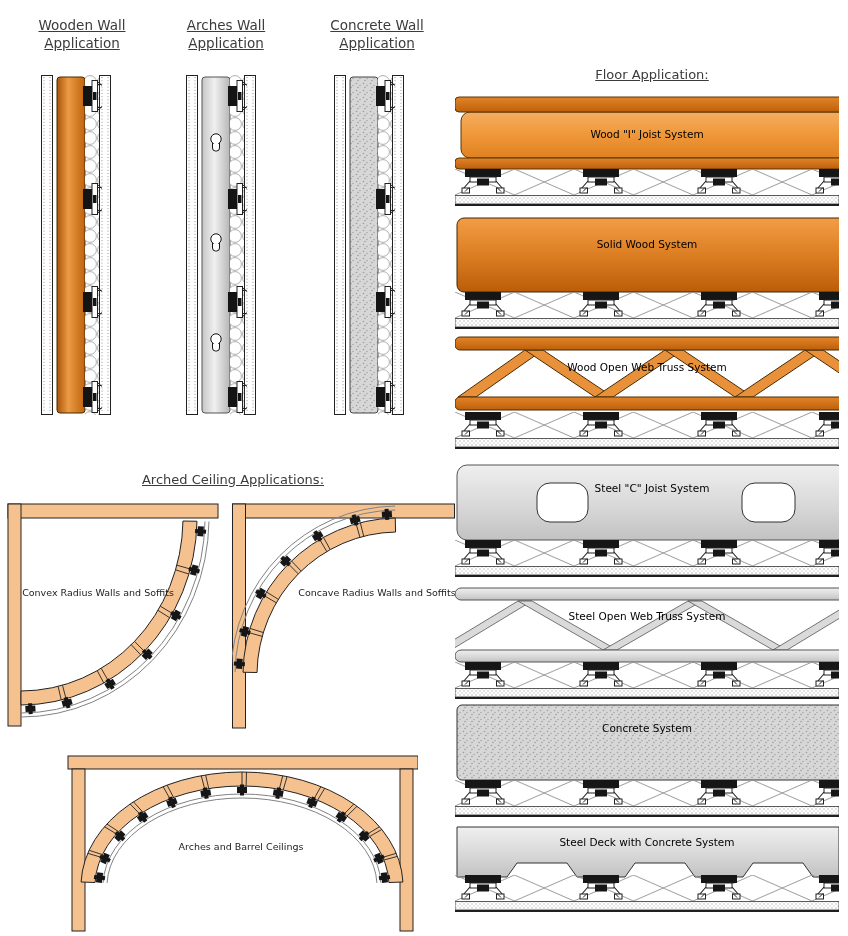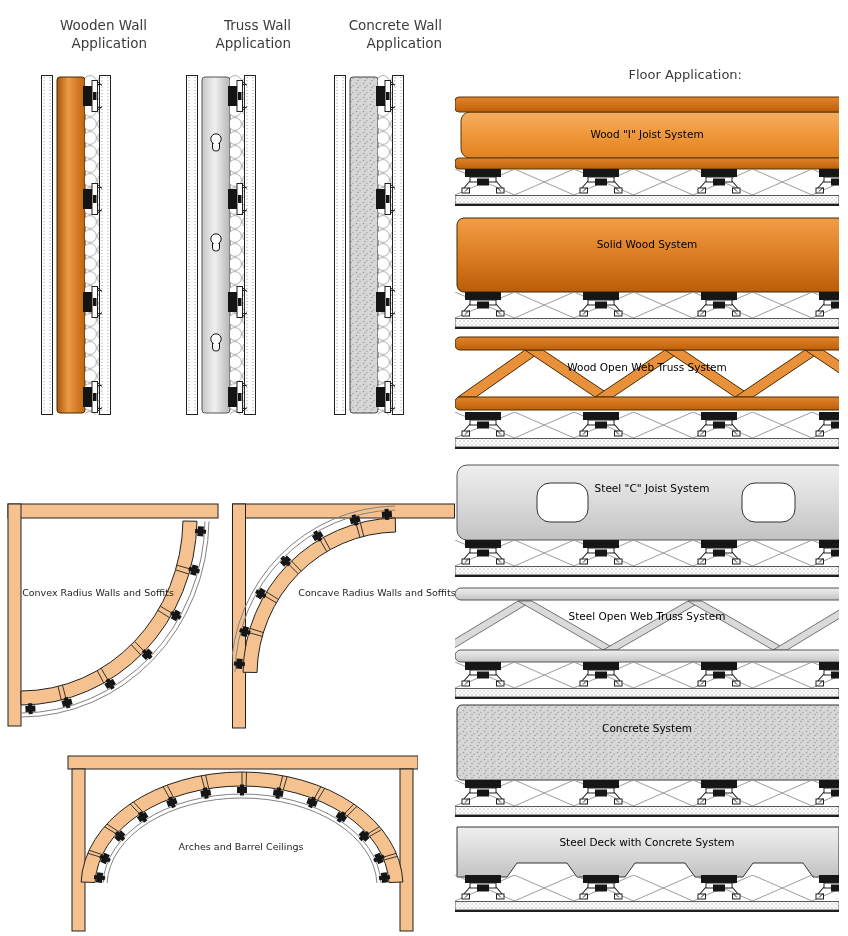--- a/index.html
+++ b/index.html
@@ -1,20 +1,20 @@
 <!DOCTYPE html>
 <html><head>
 <meta charset="utf-8">
 <style>
   *{margin:0;padding:0;box-sizing:border-box}
   html,body{background:#fff}
   #canvas{position:relative;width:848px;height:936px;background:#fff;overflow:hidden;
           font-family:"DejaVu Sans",sans-serif;color:#1a1a1a}
   .abs{position:absolute}
-  .hdr{position:absolute;text-align:right;color:#3b3b3b;cursor:pointer}
+  .hdr{position:absolute;text-align:center;color:#3b3b3b;text-decoration:underline;cursor:pointer}
   .hdr2{font-size:13.5px;line-height:18px;width:130px}
   .hdr1{font-size:13px;line-height:16px}
   svg{display:block}
   text{font-family:"DejaVu Sans",sans-serif}
   .flabel{font-size:10.5px;fill:#000;text-anchor:middle}
   .alabel{font-size:9.5px;fill:#1c1c1c;text-anchor:middle}
 </style>
 </head>
 <body>
 
@@ -96,21 +96,21 @@
         <line x1="0" y1="36" x2="384" y2="36" stroke="#1f1f1f" stroke-width="2"></line>
       </symbol>
     </defs>
   </svg>
 
   <div class="hdr hdr2" style="left:17px;top:16px">
     <span>Wooden Wall</span><br>
     <span>Application</span>
   </div>
   <div class="hdr hdr2" style="left:161px;top:16px">
-    <span>Truss Wall</span><br>
+    <span>Arches Wall</span><br>
     <span>Application</span>
   </div>
   <div class="hdr hdr2" style="left:312px;top:16px">
     <span>Concrete Wall</span><br>
     <span>Application</span>
   </div>
 
   <svg class="abs" style="left:41px;top:75px" width="70" height="340" viewBox="0 0 70 340">
     <g>
       <rect x="0.5" y="0.5" width="11" height="339" fill="#fff" stroke="#222" stroke-width="1"></rect>
@@ -247,20 +247,23 @@
     <use href="#cliprow" x="0" y="78" width="384" height="37"></use>
     <text class="flabel" x="192" y="30">Concrete System</text>
   </svg>
 
   <svg class="abs" style="left:455px;top:824px" width="384" height="90" viewBox="0 0 384 90">
     <path d="M2,3 L384,3 L384,53 L358,53 L348,39 L298,39 L288,53 L240,53 L230,39 L180,39 L170,53 L122,53 L112,39 L62,39 L52,53 L2,53 Z" fill="url(#gSteel)" stroke="#333" stroke-width="1"></path>
     <use href="#cliprow" x="0" y="51" width="384" height="37"></use>
     <text class="flabel" x="192" y="22">Steel Deck with Concrete System</text>
   </svg>
 
+  <div class="hdr hdr1" style="left:133px;top:472px;width:200px">
+    <span>Arched Ceiling Applications:</span>
+  </div>
 
   <svg class="abs" style="left:6px;top:502px" width="214" height="230" viewBox="0 0 214 230">
     <rect x="2" y="2" width="210" height="14" fill="#F5C28F" stroke="#222" stroke-width="1"></rect>
     <rect x="2" y="2" width="13" height="222" fill="#F5C28F" stroke="#222" stroke-width="1"></rect>
     <g id="arc-convex-g">
         <path d="M198.971975908776,19.403219255270287 A184,195 0 0 1 15.00000000000001,211" fill="none" stroke="#828282" stroke-width="1"></path>
         <path d="M202.97136668940155,19.47302888101942 A188,199 0 0 1 15.00000000000001,215" fill="none" stroke="#828282" stroke-width="1"></path>
         <path d="M190.97319434752487,19.263600003772016 A176,187 0 0 1 15.00000000000001,203 L15.00000000000001,189 A162,173 0 0 0 176.97532661533538,19.019266313650046 Z" fill="#F5C28F" stroke="#222" stroke-width="1"></path>
         <line x1="170.85362676472533" y1="63.201319423470764" x2="184.3224587073559" y2="67.02107937681521" stroke="#222" stroke-width="0.9"></line>
         <line x1="169.5587231295048" y1="67.83009003172305" x2="182.91564981970893" y2="72.02443257764284" stroke="#222" stroke-width="0.9"></line>

